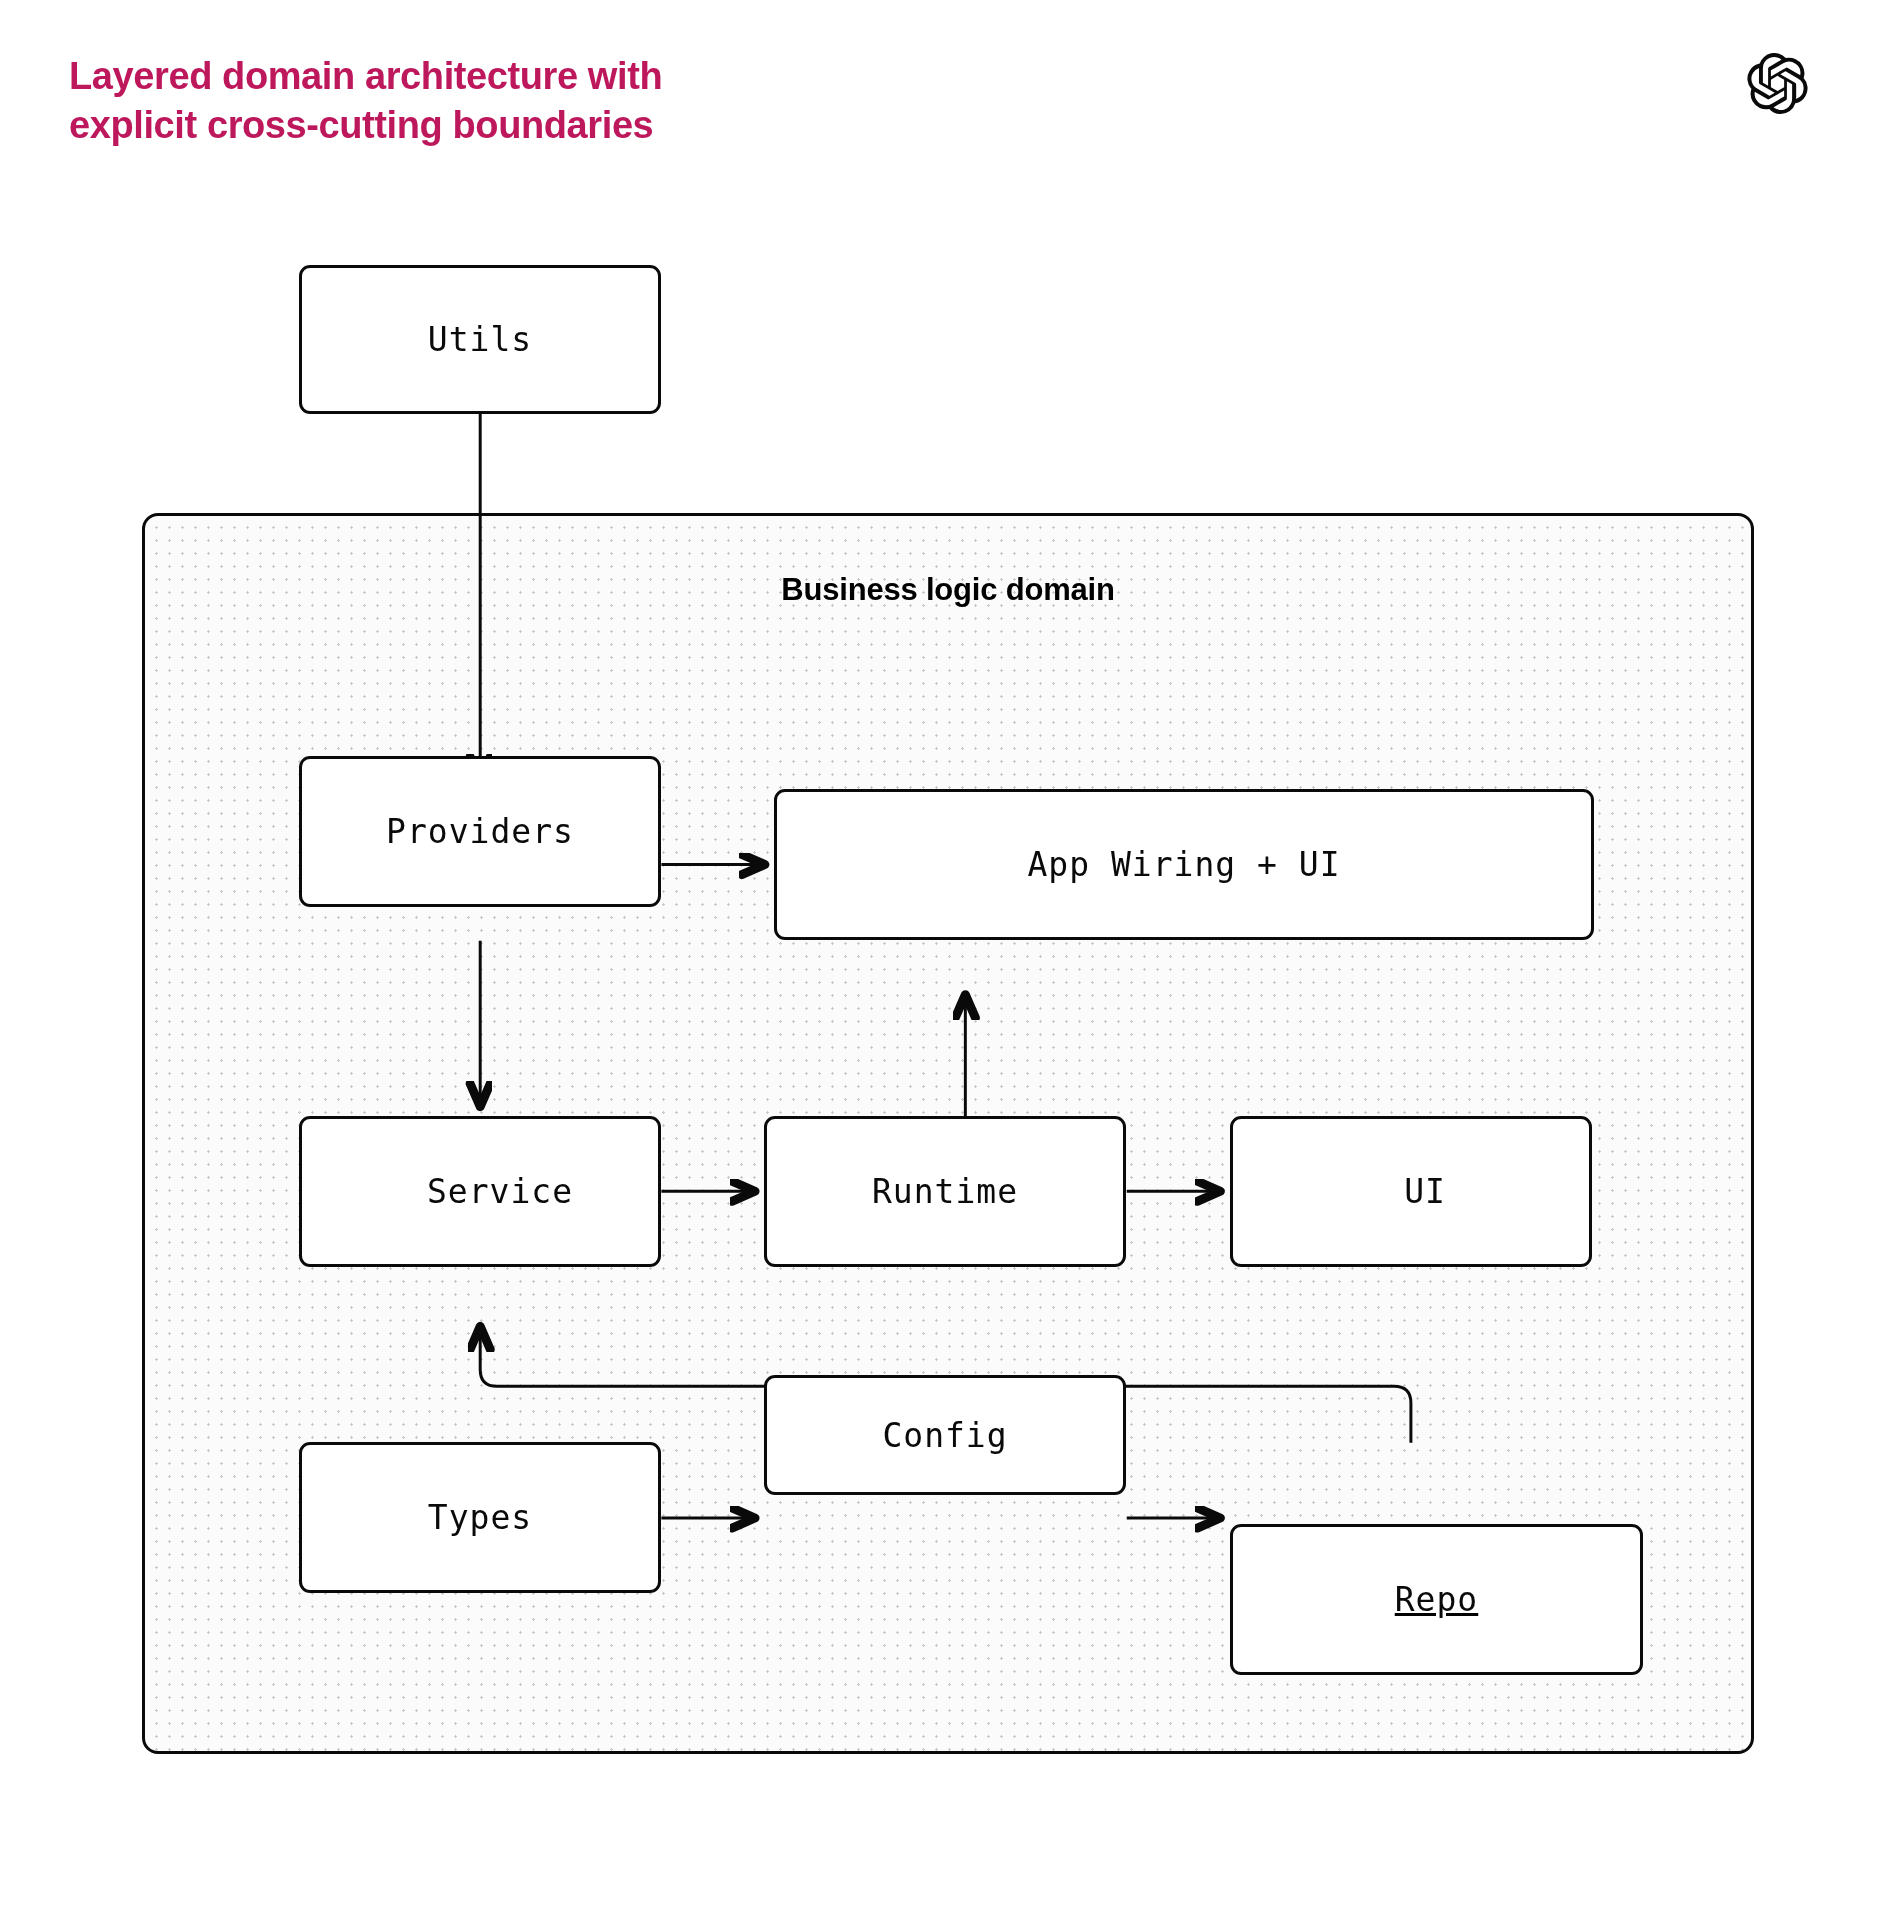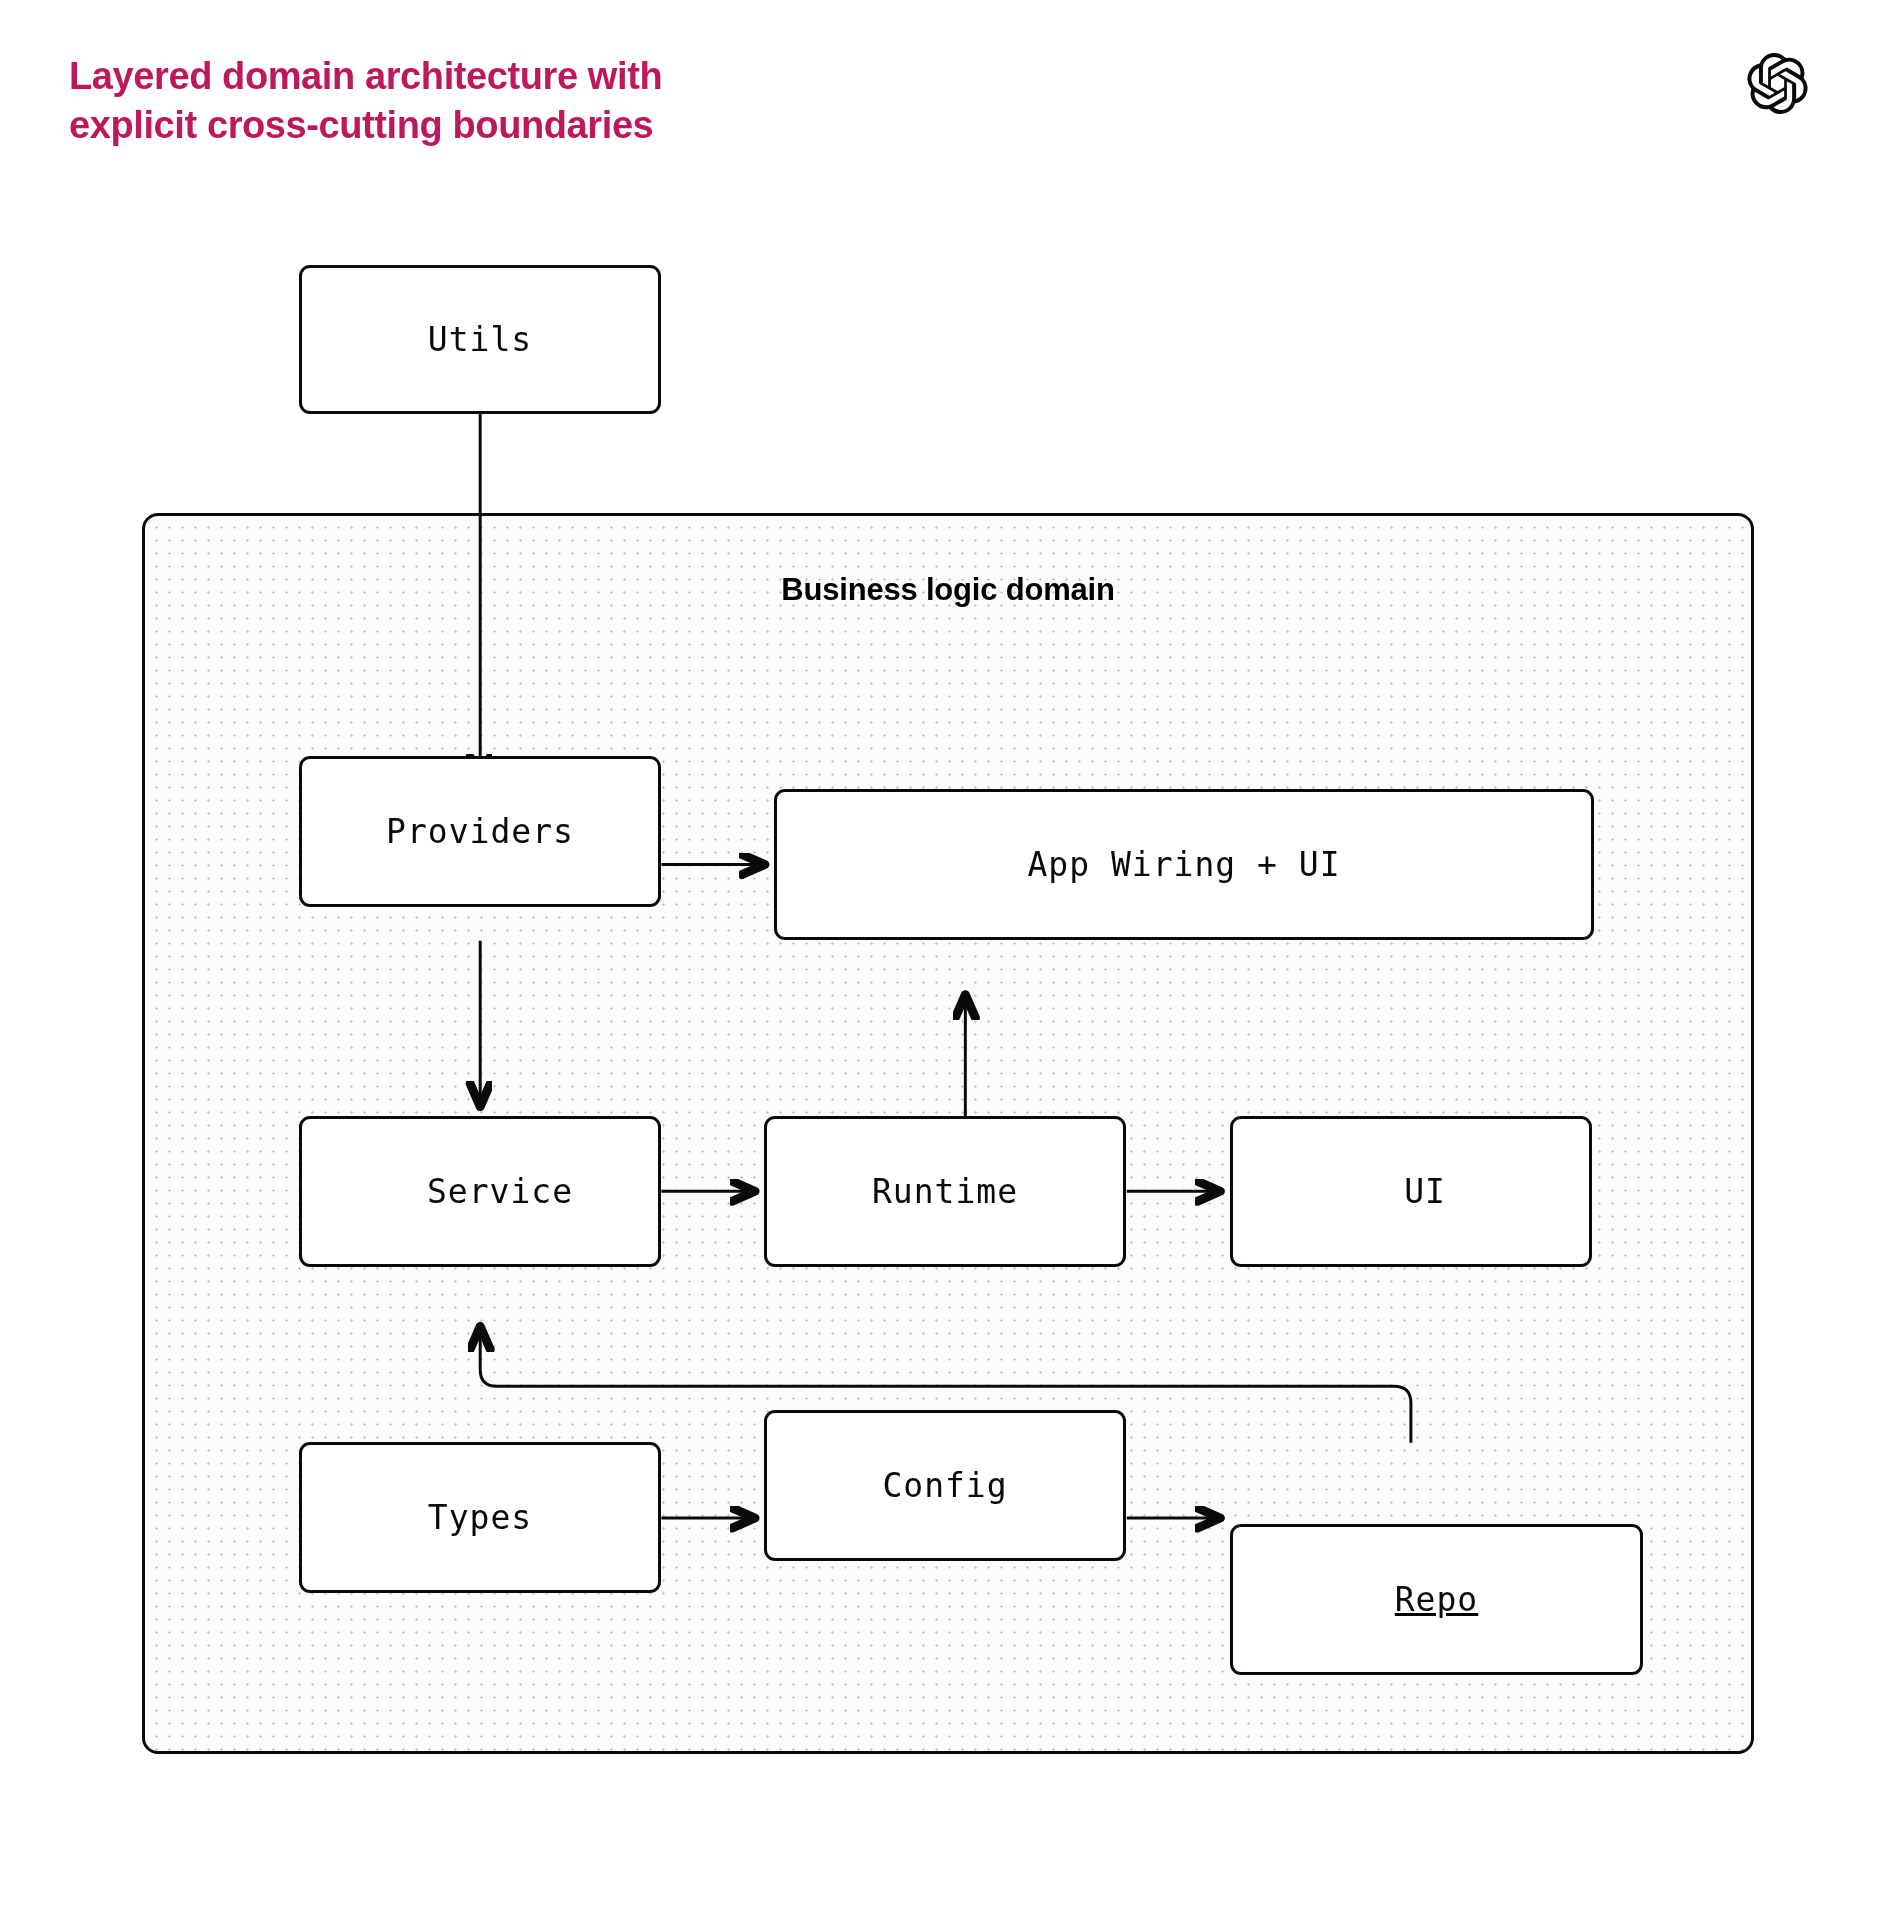--- a/index.html
+++ b/index.html
@@ -182,21 +182,21 @@
     </div>
 
     <div class="node" style="left:1230px; top:1116px; width:362px; height:151px;padding-left:28px;">
       <span class="node-label">UI</span>
     </div>
 
     <div class="node" style="left:299px; top:1442px; width:362px; height:151px;">
       <span class="node-label">Types</span>
     </div>
 
-    <div class="node" style="left:764px; top:1410px; width:362px; height:151px;">
+    <div class="node" style="left:764px; top:1375px; width:362px; height:120px;">
       <span class="node-label">Config</span>
     </div>
 
     <div class="node" style="left:1230px; top:1524px; width:413px; height:151px;text-decoration:underline;">
       <span class="node-label">Repo</span>
     </div>
 
   </div>
 </div>
 

